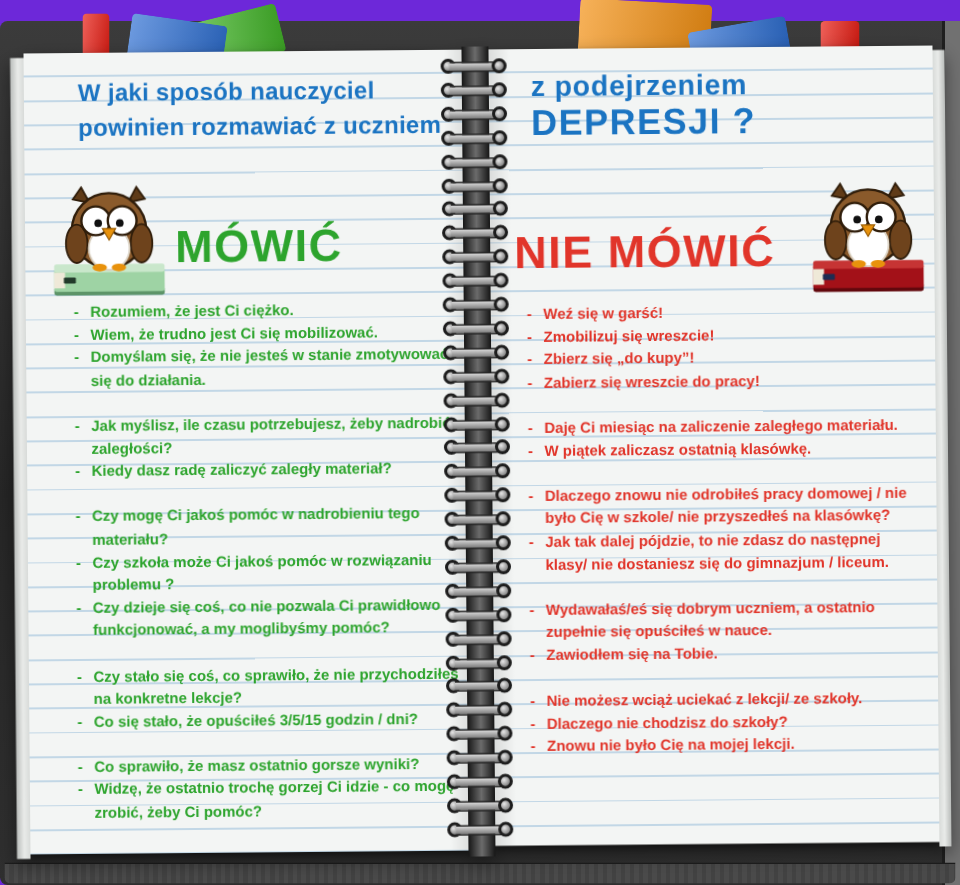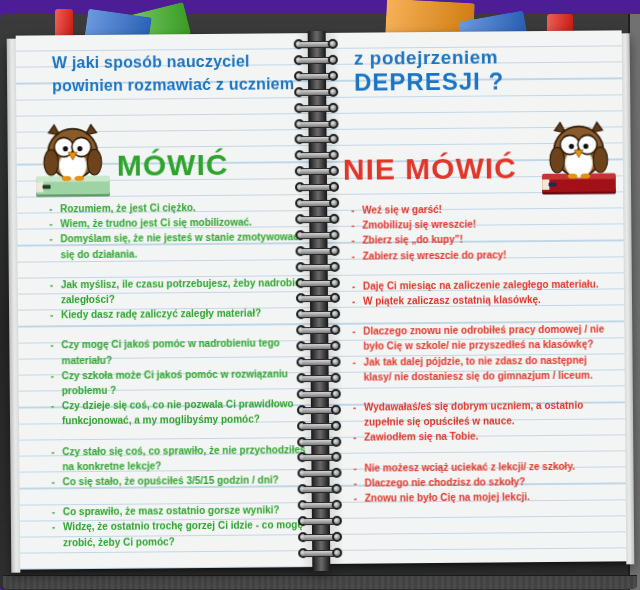--- a/index.html
+++ b/index.html
@@ -1,16 +1,16 @@
 <!DOCTYPE html>
 <html style="--title-blue: #1b74c2; --say-green: #2da42d; --dont-red: #e1352a; --page-bg: #f3f5f4; --line-blue: #c2d7e6; --book-green: #9ed3a4; --book-red: #a31118;"><head>
 <meta charset="utf-8">
 <style>
   html,body{margin:0;padding:0;background:#ffffff;}
-  .canvas{position:relative;width:640px;height:590px;overflow:hidden;background:#4c1d95;
+  .canvas{position:relative;width:640px;height:590px;overflow:hidden;background:#6d28d9;
           font-family:"Liberation Sans",sans-serif;}
 
   
   .frame{position:absolute;left:0;top:14px;right:0;bottom:0;border-radius:5px;
          background:linear-gradient(180deg,#3b3b3b,#262626 55%,#2f2f2f);}
   .frame-bottom{position:absolute;left:3px;right:3px;bottom:1px;height:13px;
          background:repeating-linear-gradient(90deg,#4a4a4a 0 3px,#424242 3px 6px);
          border-top:1px solid #1d1d1d;border-radius:0 0 4px 4px;}
   .frame-right{position:absolute;right:0;top:14px;bottom:0;width:10px;
          background:#717171;border-left:2px solid #1f1f1f;}

